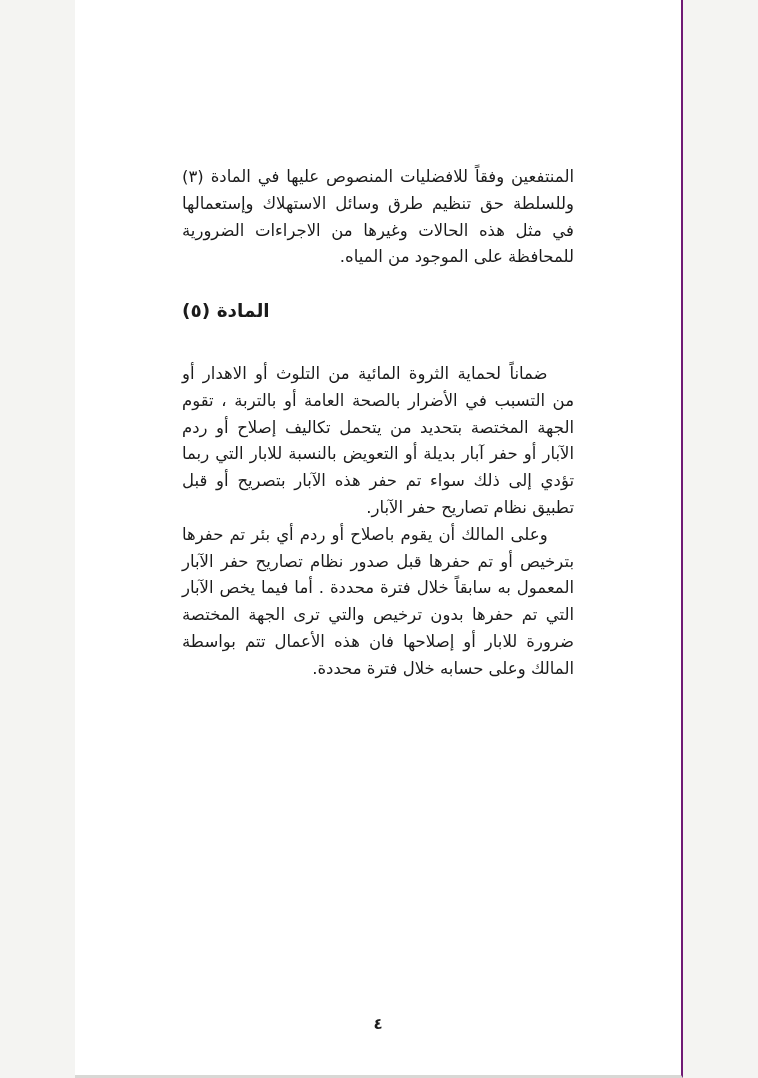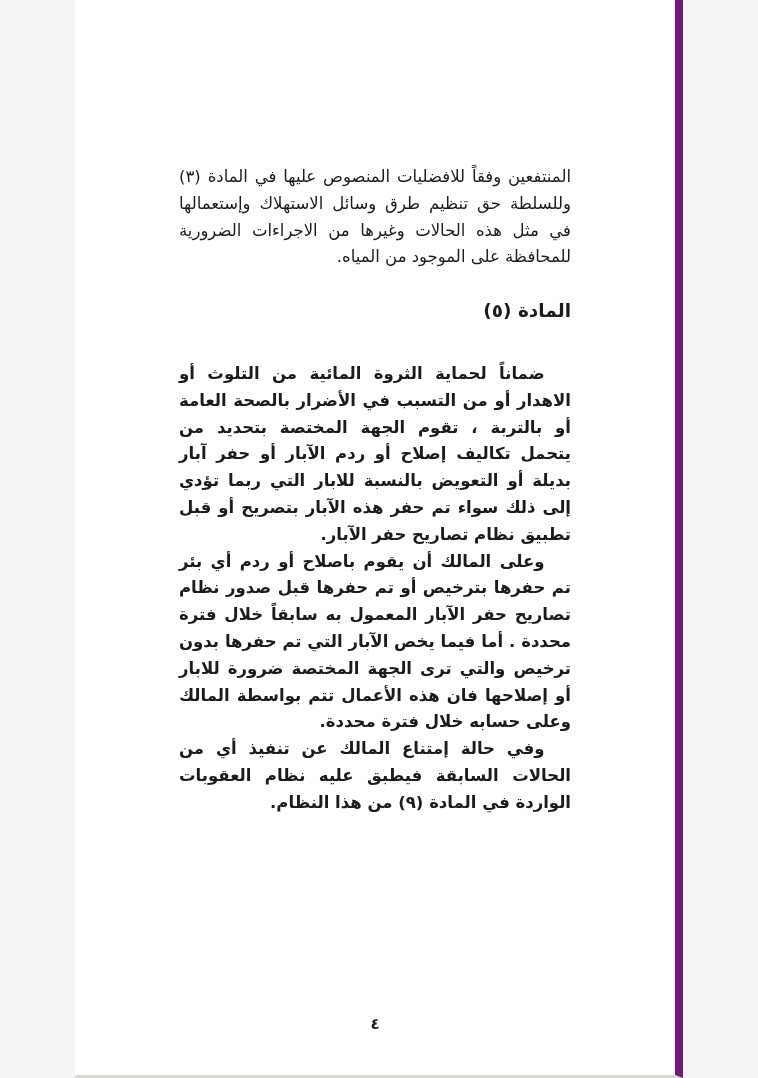--- a/index.html
+++ b/index.html
@@ -7,46 +7,45 @@
     padding: 0;
     background: #f4f4f2;
   }
   .page {
     position: relative;
     width: 608px;
     height: 1078px;
     margin: 0 auto;
     background: #ffffff;
     box-sizing: border-box;
-    border-right: 8px solid #701a75;
+    border-right: 2px solid #701a75;
     border-bottom: 3px solid #d8d8d5;
     overflow: hidden;
     font-family: "DejaVu Sans", sans-serif;
     color: #1b1b1b;
   }
   .text-block {
     width: 392px;
     margin: 0 auto;
     padding-top: 164px;
     direction: rtl;
     text-align: justify;
     font-size: 16.5px;
     line-height: 26.8px;
     font-weight: 500;
   }
   .para {
     margin: 0;
   }
   .para.indent {
     text-indent: 1.6em;
-    font-weight: bold;
   }
   .heading {
     direction: rtl;
-    text-align: right;
+    text-align: left;
     font-size: 18.5px;
     font-weight: bold;
     margin: 27px 0 36px 0;
   }
   .page-number {
     position: absolute;
     bottom: 42px;
     left: 0;
     right: 0;
     direction: rtl;
@@ -58,16 +57,15 @@
 </style>
 </head>
 <body>
 
 <div class="page">
   <div class="text-block">
     <p class="para">المنتفعين وفقاً للافضليات المنصوص عليها في المادة (٣) وللسلطة حق تنظيم طرق وسائل الاستهلاك وإستعمالها في مثل هذه الحالات وغيرها من الاجراءات الضرورية للمحافظة على الموجود من المياه.</p>
     <h2 class="heading">المادة (٥)</h2>
     <p class="para indent">ضماناً لحماية الثروة المائية من التلوث أو الاهدار أو من التسبب في الأضرار بالصحة العامة أو بالتربة ، تقوم الجهة المختصة بتحديد من يتحمل تكاليف إصلاح أو ردم الآبار أو حفر آبار بديلة أو التعويض بالنسبة للابار التي ربما تؤدي إلى ذلك سواء تم حفر هذه الآبار بتصريح أو قبل تطبيق نظام تصاريح حفر الآبار.</p>
     <p class="para indent">وعلى المالك أن يقوم باصلاح أو ردم أي بئر تم حفرها بترخيص أو تم حفرها قبل صدور نظام تصاريح حفر الآبار المعمول به سابقاً خلال فترة محددة . أما فيما يخص الآبار التي تم حفرها بدون ترخيص والتي ترى الجهة المختصة ضرورة للابار أو إصلاحها فان هذه الأعمال تتم بواسطة المالك وعلى حسابه خلال فترة محددة.</p>
-    <p class="para indent">وفي حالة إمتناع المالك عن تنفيذ أي من الحالات السابقة فيطبق عليه نظام العقوبات الواردة في المادة (٩) من هذا النظام.</p>
   </div>
   <div class="page-number">٤</div>
 </div>
 
 </body></html>

